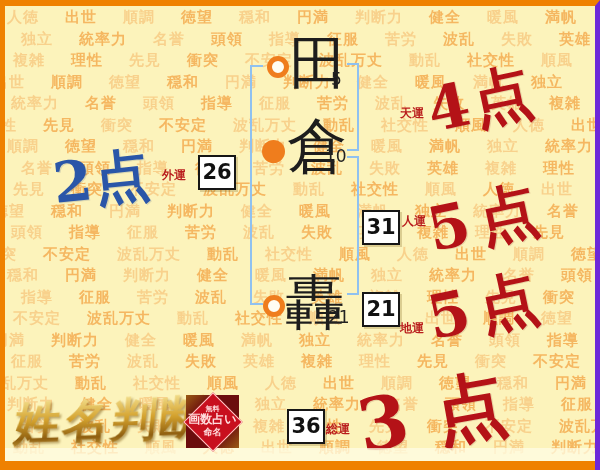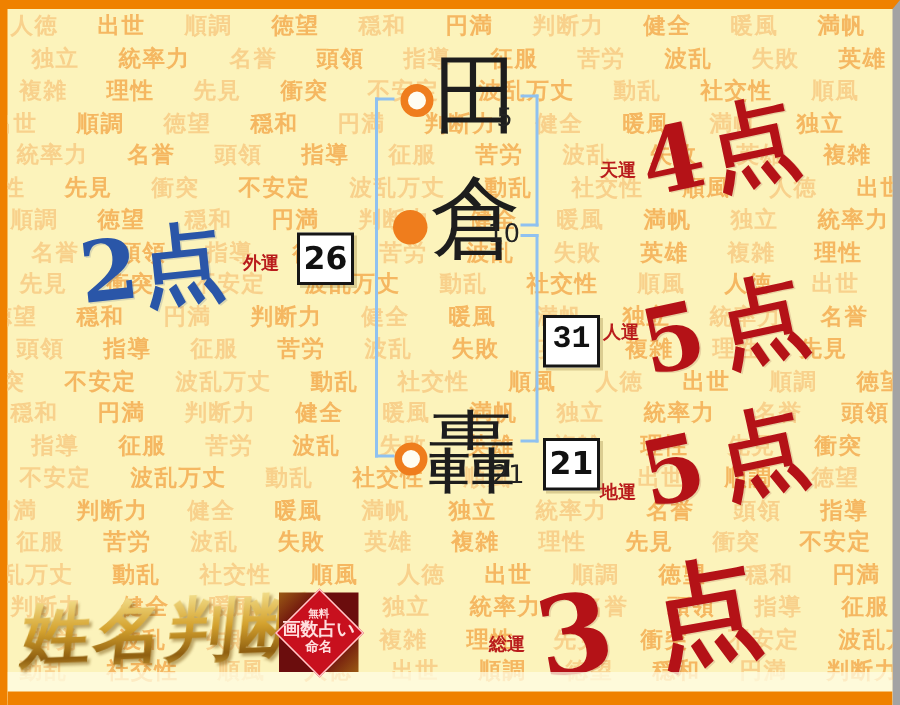--- a/index.html
+++ b/index.html
@@ -1,19 +1,19 @@
 <!DOCTYPE html>
 <html><head>
 <meta charset="utf-8">
 <style>
   html,body { margin:0; padding:0; }
   #page {
     position:relative; width:600px; height:470px; box-sizing:border-box;
     background:#fcf3bb; overflow:hidden;
-    border-top:6px solid #ef8100; border-left:5px solid #ef8100; border-right:5px solid #a3a3a3;
+    border-top:6px solid #ef8100; border-left:5px solid #ef8100; border-right:5px solid #6d28d9;
     font-family:"DejaVu Sans", sans-serif;
   }
   
   #bg-words { position:absolute; left:0; top:0; width:100%; height:100%; z-index:0; }
   .bg-row { position:absolute; white-space:nowrap; font-size:15px; font-weight:bold; letter-spacing:1px; }
   .bg-row span { margin-right:26px; }
   .w0 { color:#f8d18c; }
   .w1 { color:#f5b761; }
   
   .vline { position:absolute; width:2px; background:#8fc1f0; z-index:1; }
@@ -115,26 +115,27 @@
 
   <div class="marker ring" style="left:258px; top:289px;"></div>
   <div class="kanji" style="left:280px; top:266px; font-size:60px;">轟</div>
   <div class="strokes" style="left:323px; top:301px;">21</div>
 
   <div class="fortune-label" style="left:395px; top:99px;">天運</div>
 
   <div class="numbox" style="left:193px; top:149px;">26</div>
   <div class="fortune-label" style="left:157px; top:161px;">外運</div>
 
-  <div class="numbox" style="left:357px; top:204px;font-family:Liberation Mono, monospace;">31</div>
+  <div class="numbox" style="left:357px; top:204px;">31</div>
   <div class="fortune-label" style="left:397px; top:207px;">人運</div>
 
   <div class="numbox" style="left:357px; top:286px;">21</div>
   <div class="fortune-label" style="left:395px; top:314px;">地運</div>
 
+  <div class="numbox" style="left:282px; top:403px;">36</div>
   <div class="fortune-label" style="left:321px; top:415px;">総運</div>
 
   <div class="score score-red" style="left:422px; top:64px;  font-size:60px; letter-spacing:4px;  transform:rotate(-12deg);">4点</div>
   <div class="score score-blue" style="left:48px;  top:144px; font-size:56px; letter-spacing:2px;  transform:rotate(-6deg);">2点</div>
   <div class="score score-red" style="left:422px; top:182px; font-size:60px; letter-spacing:10px; transform:rotate(-12deg);">5点</div>
   <div class="score score-red" style="left:422px; top:270px; font-size:60px; letter-spacing:10px; transform:rotate(-12deg);">5点</div>
   <div class="score score-red" style="left:352px; top:370px; font-size:72px; letter-spacing:28px; transform:rotate(-10deg);">3点</div>
 
   <div id="logo">姓名判断</div>
 

